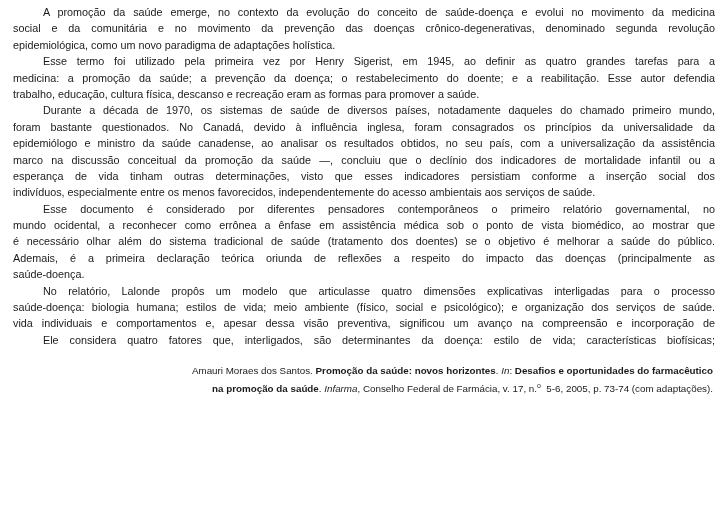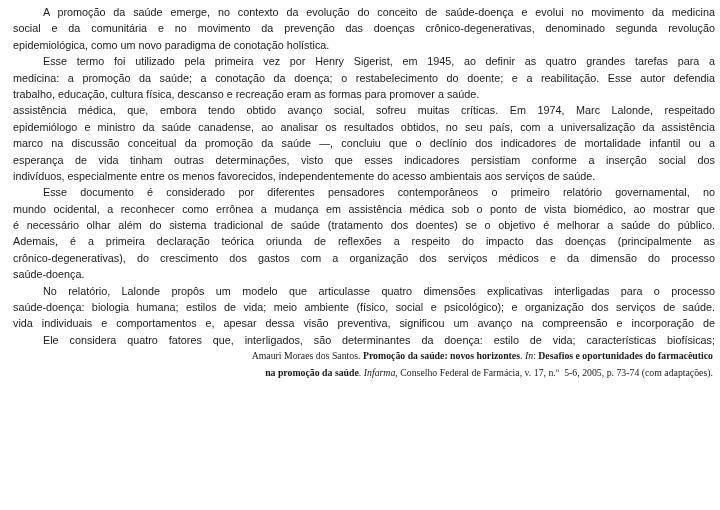--- a/index.html
+++ b/index.html
@@ -23,53 +23,53 @@
     height: 16.4px;
     overflow: hidden;
     font-size: 10.8px;
     line-height: 16.4px;
     text-align: justify;
     text-align-last: justify;
   }
   .line.indent { text-indent: 30px; }
   .line.end { text-align-last: left; }
   .citation {
+    margin-top: 15px;
     margin-right: 7px;
     text-align: right;
     font-size: 9.8px;
     line-height: 15px;
     color: #1b1b1b;
-    font-family: Liberation Serif, serif;
   }
   .cit-line { display: block; }
   .citation .bold { font-weight: bold; }
   .citation .italic { font-style: italic; }
   .citation sup { font-size: 7px; }
 </style>
 </head>
 <body>
 
 <div class="page">
   <div class="lines" id="text-block">
       <div class="line indent"><span class="ltext">A promoção da saúde emerge, no contexto da evolução do conceito de saúde-doença e evolui no movimento da medicina</span></div>
       <div class="line"><span class="ltext">social e da comunitária e no movimento da prevenção das doenças crônico-degenerativas, denominado segunda revolução</span></div>
-      <div class="line end"><span class="ltext">epidemiológica, como um novo paradigma de conotação holística.</span></div>
+      <div class="line end"><span class="ltext">epidemiológica, como um novo paradigma de adaptações holística.</span></div>
       <div class="line indent"><span class="ltext">Esse termo foi utilizado pela primeira vez por Henry Sigerist, em 1945, ao definir as quatro grandes tarefas para a</span></div>
-      <div class="line"><span class="ltext">medicina: a promoção da saúde; a conotação da doença; o restabelecimento do doente; e a reabilitação. Esse autor defendia</span></div>
+      <div class="line"><span class="ltext">medicina: a promoção da saúde; a prevenção da doença; o restabelecimento do doente; e a reabilitação. Esse autor defendia</span></div>
       <div class="line end"><span class="ltext">trabalho, educação, cultura física, descanso e recreação eram as formas para promover a saúde.</span></div>
-      <div class="line"><span class="ltext">assistência médica, que, embora tendo obtido avanço social, sofreu muitas críticas. Em 1974, Marc Lalonde, respeitado</span></div>
+      <div class="line indent"><span class="ltext">Durante a década de 1970, os sistemas de saúde de diversos países, notadamente daqueles do chamado primeiro mundo,</span></div>
+      <div class="line"><span class="ltext">foram bastante questionados. No Canadá, devido à influência inglesa, foram consagrados os princípios da universalidade da</span></div>
       <div class="line"><span class="ltext">epidemiólogo e ministro da saúde canadense, ao analisar os resultados obtidos, no seu país, com a universalização da assistência</span></div>
       <div class="line"><span class="ltext">marco na discussão conceitual da promoção da saúde —, concluiu que o declínio dos indicadores de mortalidade infantil ou a</span></div>
       <div class="line"><span class="ltext">esperança de vida tinham outras determinações, visto que esses indicadores persistiam conforme a inserção social dos</span></div>
       <div class="line end"><span class="ltext">indivíduos, especialmente entre os menos favorecidos, independentemente do acesso ambientais aos serviços de saúde.</span></div>
       <div class="line indent"><span class="ltext">Esse documento é considerado por diferentes pensadores contemporâneos o primeiro relatório governamental, no</span></div>
-      <div class="line"><span class="ltext">mundo ocidental, a reconhecer como errônea a mudança em assistência médica sob o ponto de vista biomédico, ao mostrar que</span></div>
+      <div class="line"><span class="ltext">mundo ocidental, a reconhecer como errônea a ênfase em assistência médica sob o ponto de vista biomédico, ao mostrar que</span></div>
       <div class="line"><span class="ltext">é necessário olhar além do sistema tradicional de saúde (tratamento dos doentes) se o objetivo é melhorar a saúde do público.</span></div>
       <div class="line"><span class="ltext">Ademais, é a primeira declaração teórica oriunda de reflexões a respeito do impacto das doenças (principalmente as</span></div>
-      <div class="line"><span class="ltext">crônico-degenerativas), do crescimento dos gastos com a organização dos serviços médicos e da dimensão do processo</span></div>
       <div class="line end"><span class="ltext">saúde-doença.</span></div>
       <div class="line indent"><span class="ltext">No relatório, Lalonde propôs um modelo que articulasse quatro dimensões explicativas interligadas para o processo</span></div>
       <div class="line"><span class="ltext">saúde-doença: biologia humana; estilos de vida; meio ambiente (físico, social e psicológico); e organização dos serviços de saúde.</span></div>
       <div class="line"><span class="ltext">vida individuais e comportamentos e, apesar dessa visão preventiva, significou um avanço na compreensão e incorporação de</span></div>
       <div class="line indent"><span class="ltext">Ele considera quatro fatores que, interligados, são determinantes da doença: estilo de vida; características biofísicas;</span></div>
     </div>
   <div class="citation" id="citation">
       <div class="cit-line"><span class="normal">Amauri Moraes dos Santos. </span><span class="bold">Promoção da saúde: novos horizontes</span><span class="normal">. </span><span class="italic">In</span><span class="normal">: </span><span class="bold">Desafios e oportunidades do farmacêutico</span></div>
       <div class="cit-line"><span class="bold">na promoção da saúde</span><span class="normal">. </span><span class="italic">Infarma</span><span class="normal">, Conselho Federal de Farmácia, v. 17, n.<sup>o</sup>&nbsp; 5-6, 2005, p. 73-74 (com adaptações).</span></div>
     </div>

